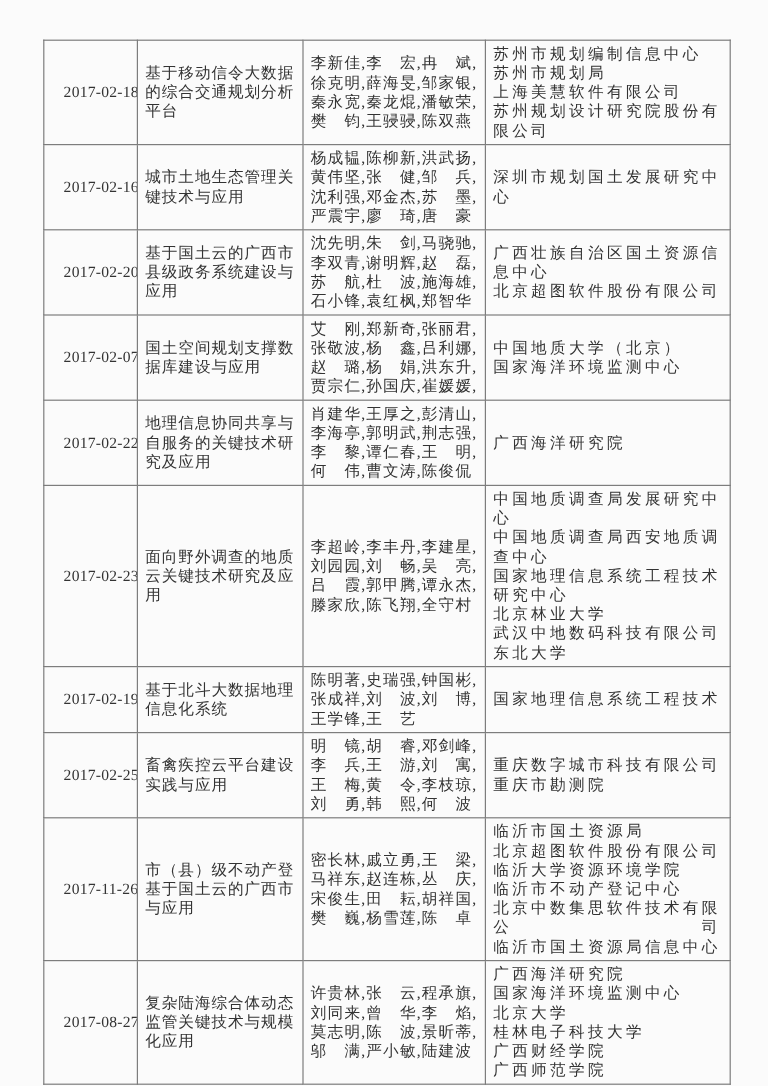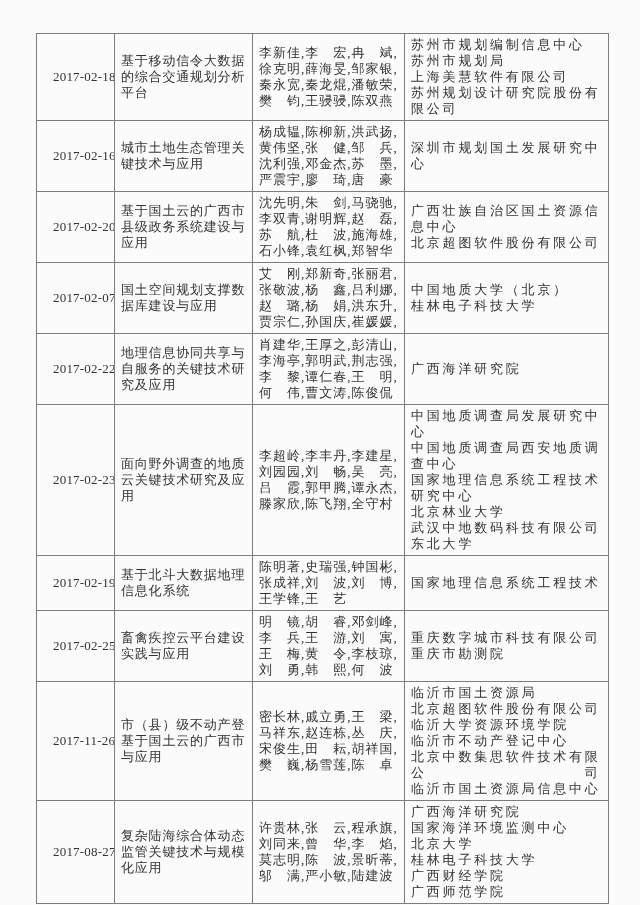--- a/index.html
+++ b/index.html
@@ -83,21 +83,21 @@
         </tr>
         <tr>
           <td class="cell cell-date">2017-02-07</td>
           <td class="cell cell-title">国土空间规划支撑数
 据库建设与应用</td>
           <td class="cell cell-authors">艾　刚,郑新奇,张丽君,
 张敬波,杨　鑫,吕利娜,
 赵　璐,杨　娟,洪东升,
 贾宗仁,孙国庆,崔媛媛,</td>
           <td class="cell cell-organizations">中国地质大学（北京）
-桂林电子科技大学</td>
+国家海洋环境监测中心</td>
         </tr>
         <tr>
           <td class="cell cell-date">2017-02-22</td>
           <td class="cell cell-title">地理信息协同共享与
 自服务的关键技术研
 究及应用</td>
           <td class="cell cell-authors">肖建华,王厚之,彭清山,
 李海亭,郭明武,荆志强,
 李　黎,谭仁春,王　明,
 何　伟,曹文涛,陈俊侃</td>

